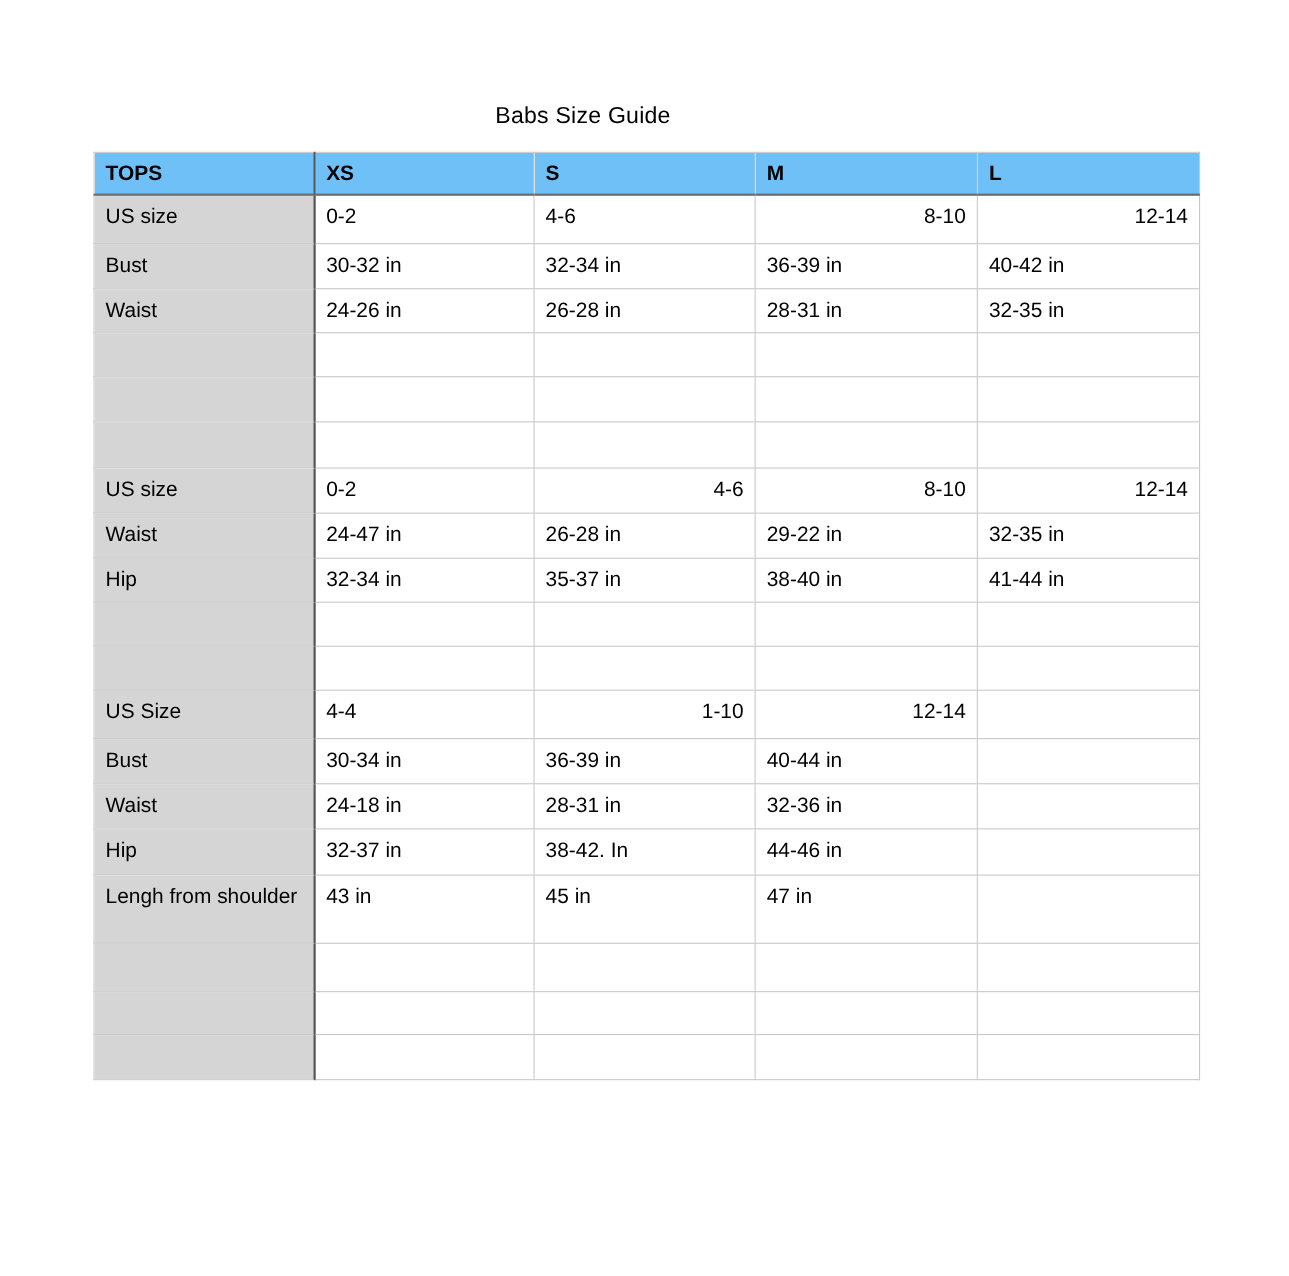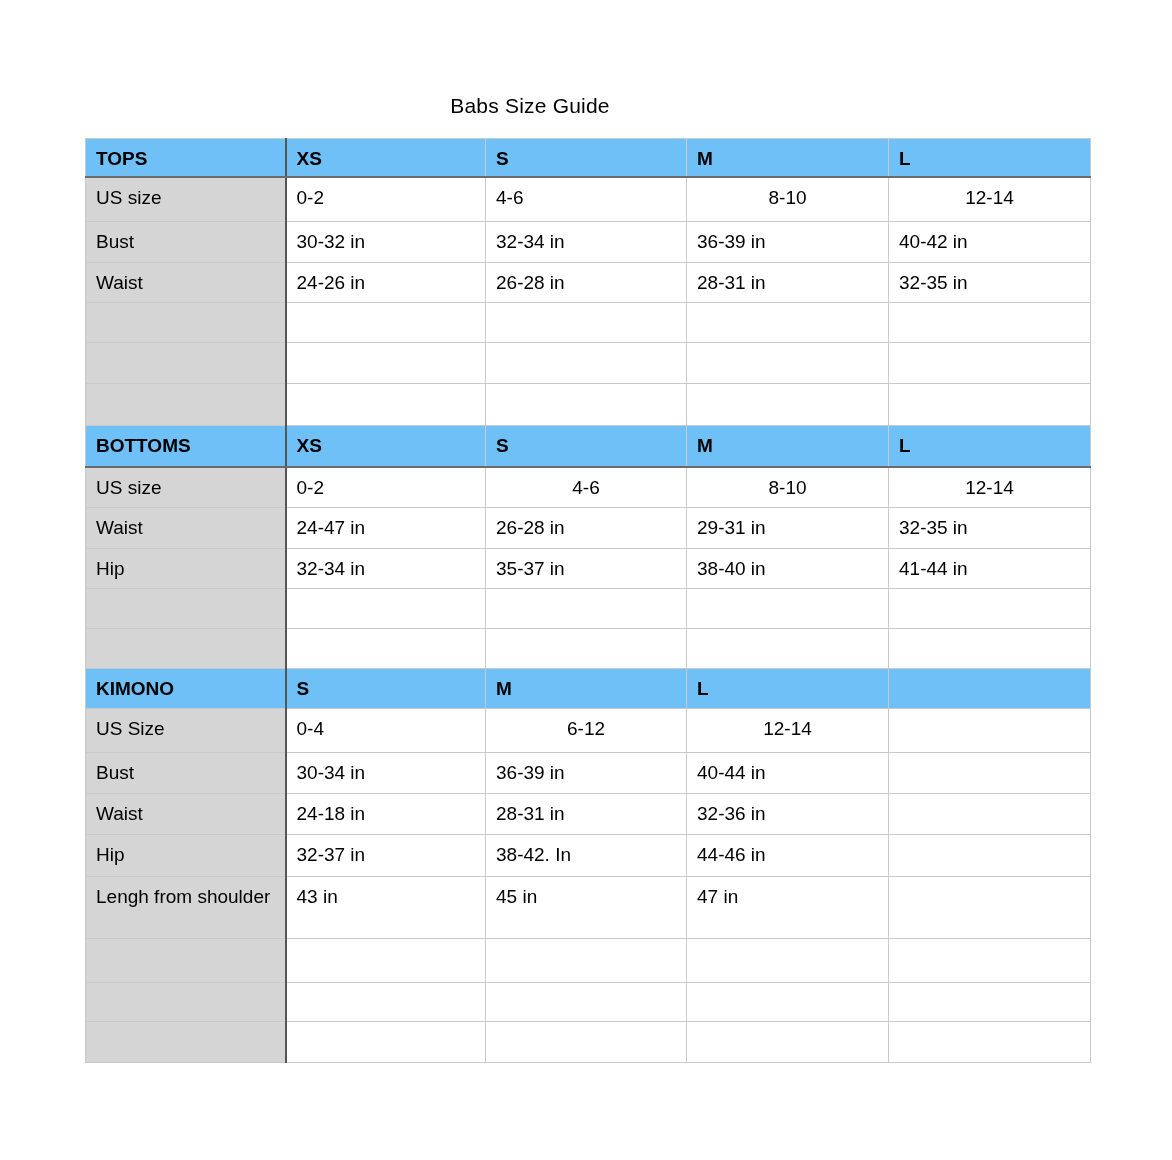--- a/index.html
+++ b/index.html
@@ -53,21 +53,21 @@
     font-weight: 700;
   }
   td.hdr.strong {
     border-bottom: 2px solid var(--strong-divider, #6b6b6b);
   }
   td.lab {
     background: var(--label-bg, #d5d5d5);
     font-weight: 400;
   }
   td.val.r {
-    text-align: center;
+    text-align: right;
   }
 </style>
 </head>
 <body>
 
 <div id="page">
   <div id="title">Babs Size Guide</div>
   <div id="table-wrap">
     <table>
       <colgroup>
@@ -121,38 +121,31 @@
             <td class="val"></td>
           </tr>
           <tr style="height: 42px;">
             <td class="lab"></td>
             <td class="val"></td>
             <td class="val"></td>
             <td class="val"></td>
             <td class="val"></td>
           </tr>
           <tr style="height: 41px;">
-            <td class="hdr strong">BOTTOMS</td>
-            <td class="hdr strong">XS</td>
-            <td class="hdr strong">S</td>
-            <td class="hdr strong">M</td>
-            <td class="hdr strong">L</td>
-          </tr>
-          <tr style="height: 41px;">
             <td class="lab">US size</td>
             <td class="val">0-2</td>
             <td class="val r">4-6</td>
             <td class="val r">8-10</td>
             <td class="val r">12-14</td>
           </tr>
           <tr style="height: 41px;">
             <td class="lab">Waist</td>
             <td class="val">24-47 in</td>
             <td class="val">26-28 in</td>
-            <td class="val">29-31 in</td>
+            <td class="val">29-22 in</td>
             <td class="val">32-35 in</td>
           </tr>
           <tr style="height: 40px;">
             <td class="lab">Hip</td>
             <td class="val">32-34 in</td>
             <td class="val">35-37 in</td>
             <td class="val">38-40 in</td>
             <td class="val">41-44 in</td>
           </tr>
           <tr style="height: 40px;">
@@ -162,31 +155,24 @@
             <td class="val"></td>
             <td class="val"></td>
           </tr>
           <tr style="height: 40px;">
             <td class="lab"></td>
             <td class="val"></td>
             <td class="val"></td>
             <td class="val"></td>
             <td class="val"></td>
           </tr>
-          <tr style="height: 40px;">
-            <td class="hdr">KIMONO</td>
-            <td class="hdr">S</td>
-            <td class="hdr">M</td>
-            <td class="hdr">L</td>
-            <td class="hdr"></td>
-          </tr>
           <tr style="height: 44px;">
             <td class="lab">US Size</td>
-            <td class="val">0-4</td>
-            <td class="val r">6-12</td>
+            <td class="val">4-4</td>
+            <td class="val r">1-10</td>
             <td class="val r">12-14</td>
             <td class="val"></td>
           </tr>
           <tr style="height: 41px;">
             <td class="lab">Bust</td>
             <td class="val">30-34 in</td>
             <td class="val">36-39 in</td>
             <td class="val">40-44 in</td>
             <td class="val"></td>
           </tr>

